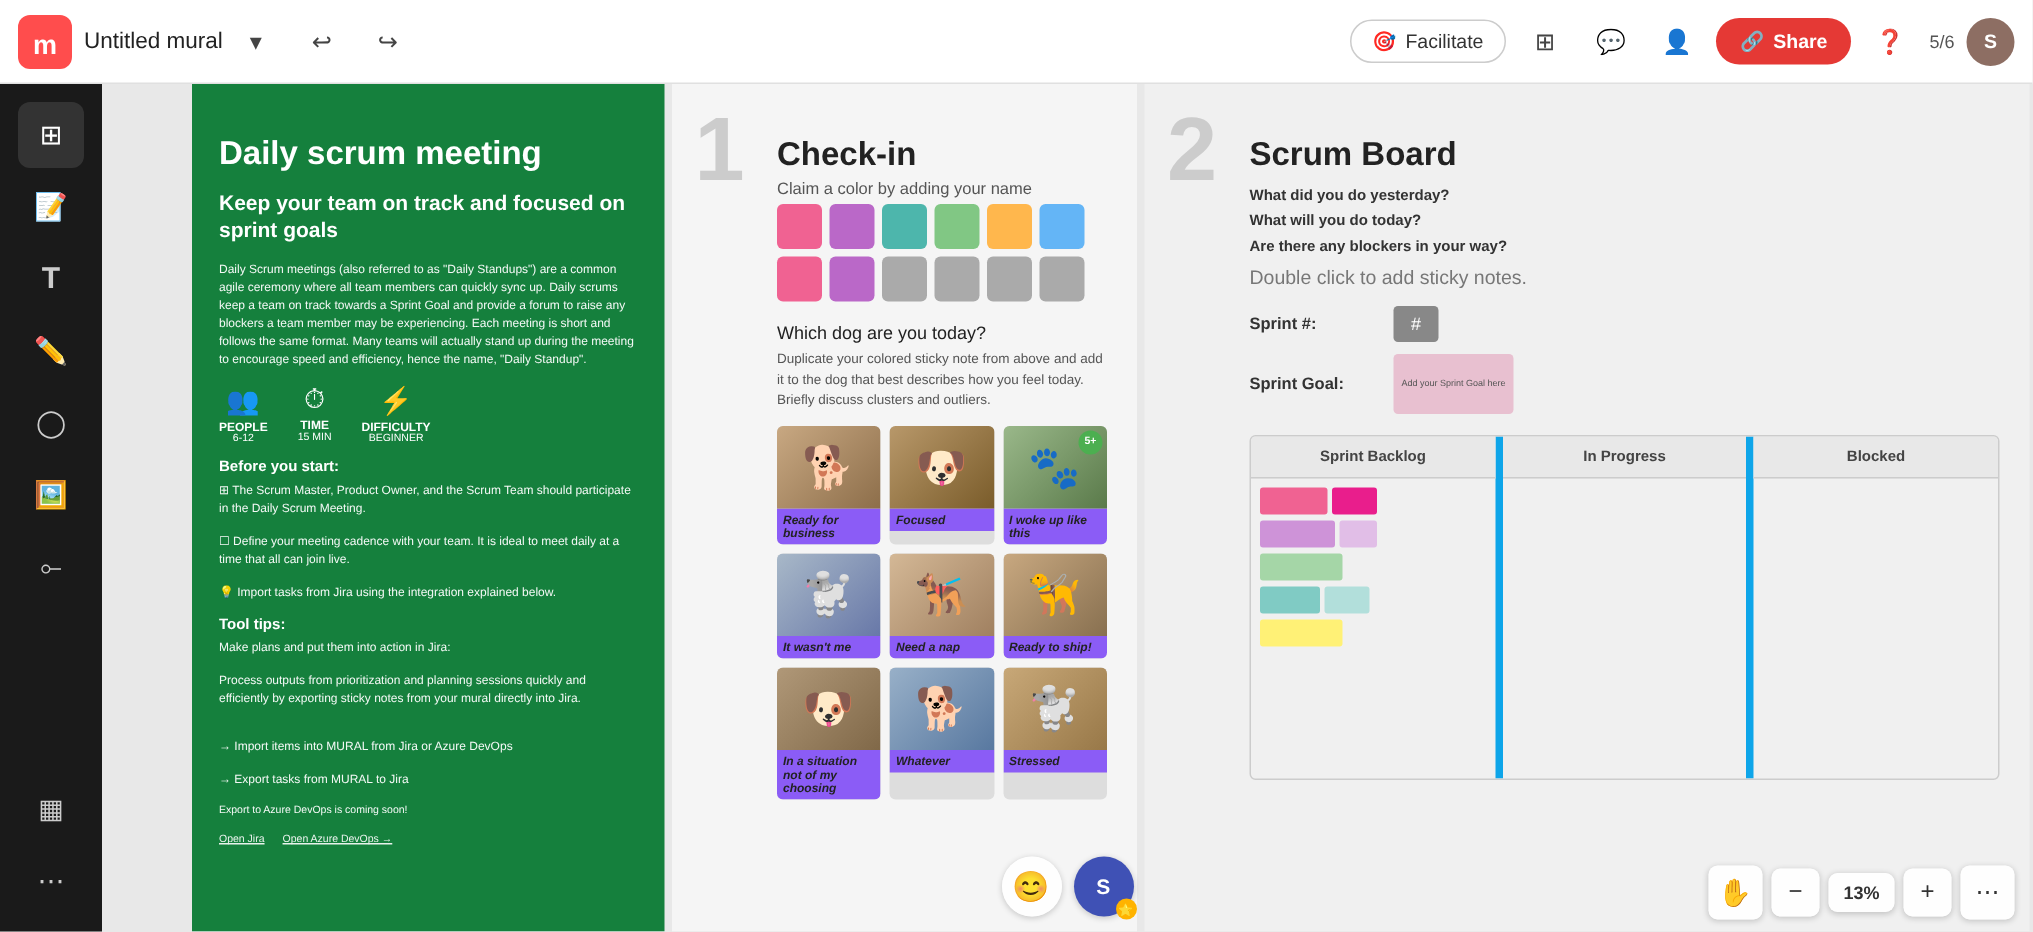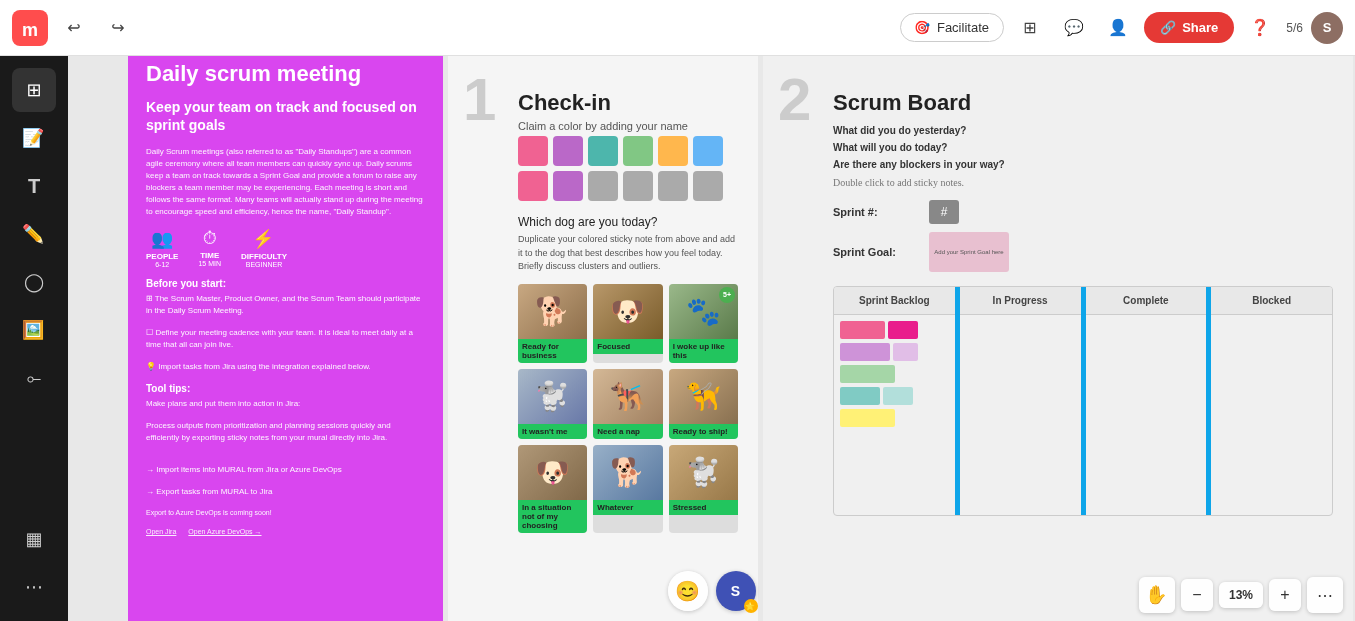--- a/index.html
+++ b/index.html
@@ -88,22 +88,22 @@
       top: 0; left: 0;
       width: 100%; height: 100%;
     }
 
     
     .panel-blue {
       position: absolute;
       left: 60px; top: 0;
       width: 315px;
       height: 100%;
-      background: #d946ef;
-      padding: 4px 18px;
+      background: #15803d;
+      padding: 32px 18px;
       overflow: hidden;
       color: #fff;
     }
     .panel-blue h1 { font-size: 22px; font-weight: 700; line-height: 1.25; margin-bottom: 10px; }
     .panel-blue h2 { font-size: 14px; font-weight: 700; line-height: 1.3; margin-bottom: 12px; }
     .panel-blue p { font-size: 8px; line-height: 1.5; margin-bottom: 10px; opacity: 0.95; }
     .panel-stats { display: flex; gap: 20px; margin: 10px 0; }
     .panel-stat { display: flex; flex-direction: column; align-items: center; font-size: 7px; text-align: center; }
     .panel-stat .icon { font-size: 18px; margin-bottom: 2px; }
     .panel-stat .label { font-weight: 700; font-size: 8px; }
@@ -137,41 +137,41 @@
     }
     .which-dog-title { font-size: 12px; font-weight: 400; color: #222; margin-bottom: 4px; }
     .which-dog-desc { font-size: 9px; color: #555; margin-bottom: 10px; line-height: 1.5; }
     .dog-grid { display: grid; grid-template-columns: repeat(3, 1fr); gap: 6px; }
     .dog-card { background: #ddd; border-radius: 4px; overflow: hidden; }
     .dog-img {
       width: 100%; height: 55px; background: #bbb;
       display: flex; align-items: center; justify-content: center;
       font-size: 24px; position: relative; overflow: hidden;
     }
-    .dog-label { font-size: 8px; font-weight: 600; color: #222; padding: 3px 4px; background: #22c55e; }
+    .dog-label { font-size: 8px; font-weight: 600; color: #222; padding: 3px 4px; background: #8b5cf6; font-style: italic; }
     .dog-badge {
       position: absolute; top: 3px; right: 3px;
       width: 16px; height: 16px; border-radius: 50%;
       background: #4caf50; color: #fff; font-size: 7px;
       display: flex; align-items: center; justify-content: center; font-weight: 700;
     }
 
     
     .panel-scrum {
       position: absolute;
       left: 695px; top: 0;
       width: 590px;
       height: 100%;
       background: #f0f0f0;
       padding: 24px 20px;
     }
     .scrum-title { font-size: 22px; font-weight: 700; color: #222; margin-bottom: 6px; }
     .scrum-questions { font-size: 10px; color: #333; line-height: 1.7; margin-bottom: 4px; }
     .scrum-questions strong { font-weight: 700; }
-    .scrum-meta { font-size: 10px; color: #777; margin-bottom: 12px; font-family: Liberation Serif, serif; }
+    .scrum-meta { font-size: 13px; color: #777; margin-bottom: 12px; }
     .sprint-fields { display: flex; flex-direction: column; gap: 8px; margin-bottom: 14px; }
     .sprint-field { display: flex; align-items: center; gap: 26px; font-size: 11px; color: #333; }
     .sprint-field label { font-weight: 600; min-width: 70px; }
     .sprint-hash { width: 30px; height: 24px; background: #888; border-radius: 3px; display: flex; align-items: center; justify-content: center; color: #fff; font-size: 12px; }
     .sprint-goal-box { width: 80px; height: 40px; background: #e8c0d0; border-radius: 3px; display: flex; align-items: center; justify-content: center; font-size: 6px; color: #555; text-align: center; padding: 2px; }
 
     .scrum-board { display: flex; gap: 0; border: 1px solid #ccc; border-radius: 4px; overflow: hidden; }
     .board-col { flex: 1; border-right: 5px solid #0ea5e9; }
     .board-col:last-child { border-right: none; }
     .board-col-header { padding: 8px; font-size: 10px; font-weight: 600; color: #444; text-align: center; background: #e8e8e8; border-bottom: 1px solid #ccc; }
@@ -242,20 +242,24 @@
 </head>
 <body>
 
 <div class="topbar">
   <div class="topbar-left">
     <div class="logo">
       <svg viewBox="0 0 36 36" fill="none">
         <rect width="36" height="36" rx="8" fill="#FF4D4D"></rect>
         <text x="18" y="26" text-anchor="middle" fill="white" font-size="18" font-weight="900" font-family="Arial">m</text>
       </svg>
+    </div>
+    <div class="title-area">
+      <span class="title-text">Untitled mural</span>
+      <button class="topbar-icon-btn">▾</button>
     </div>
     <button class="topbar-icon-btn">↩</button>
     <button class="topbar-icon-btn">↪</button>
   </div>
   <div class="topbar-right">
     <button class="facilitate-btn">
       <span>🎯</span>
       <span>Facilitate</span>
     </button>
     <button class="topbar-icon-btn">⊞</button>
@@ -470,24 +474,20 @@
                   <div class="board-sticky" style="background:#fff176;width:55px;"></div>
                 </div>
               </div>
             </div>
 
             <div class="board-col">
               <div class="board-col-header">In Progress</div>
               <div class="board-col-body"></div>
             </div>
 
-            <div class="board-col">
-              <div class="board-col-header">Complete</div>
-              <div class="board-col-body"></div>
-            </div>
 
             <div class="board-col">
               <div class="board-col-header">Blocked</div>
               <div class="board-col-body"></div>
             </div>
           </div>
         </div>
       </div>
     </div>
 

